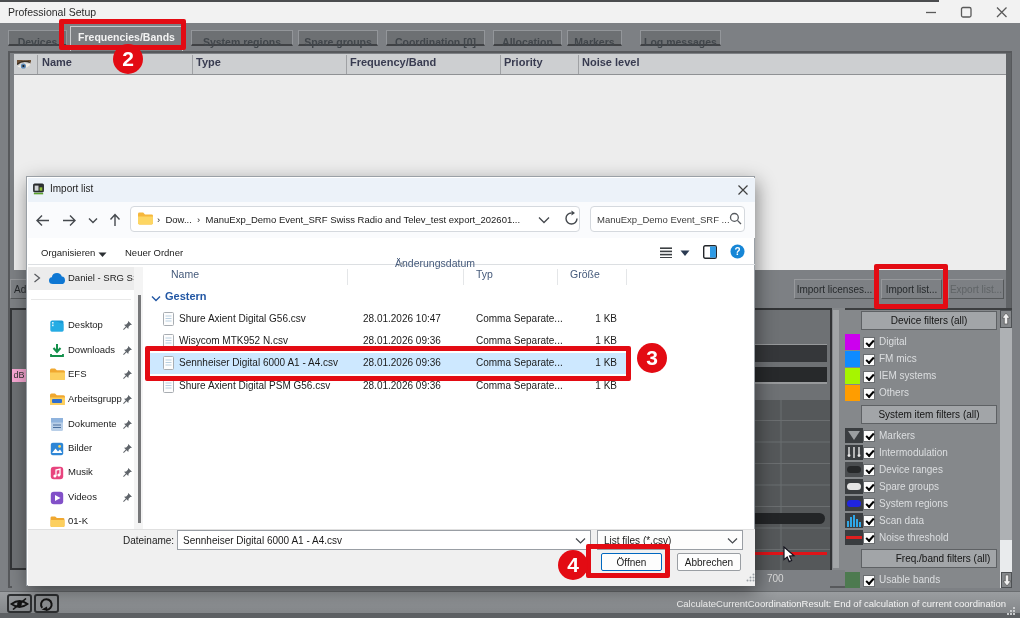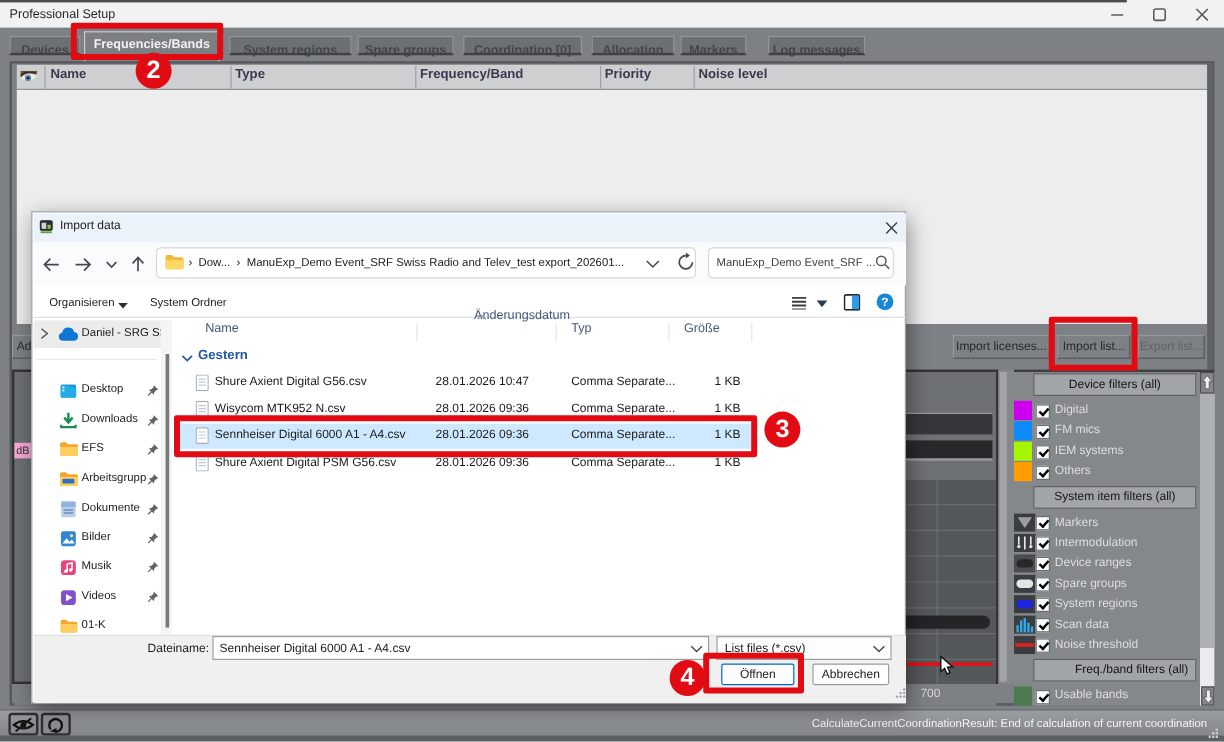--- a/index.html
+++ b/index.html
@@ -245,21 +245,21 @@
 
   <div class="abs dlg" id="dlg">
     <div class="abs" style="left:1px;top:1px;width:727px;height:24px;background:#ecf2f9;"></div>
 
     <svg class="abs" style="left:6px;top:6px;" width="11" height="12" viewBox="0 0 13 13">
       <rect x="0.5" y="0.5" width="12" height="9.5" rx="1.5" fill="#2e3134" stroke="#1e2124"></rect>
       <rect x="2" y="2.5" width="4.5" height="6" fill="#cfd3d6"></rect>
       <rect x="7.8" y="4.5" width="3.2" height="4" fill="#8fbf3a"></rect>
       <rect x="1" y="11" width="11" height="1.8" fill="#5aa32c"></rect>
     </svg>
-    <div class="abs" style="left:23px;top:6px;font-size:10px;color:#1c1c1c;">Import data</div>
+    <div class="abs" style="left:23px;top:6px;font-size:10px;color:#1c1c1c;">Import list</div>
     <svg class="abs" style="left:709px;top:6px;" width="14" height="14" viewBox="0 0 14 14">
       <path d="M2.5 2.5 L11.5 11.5 M11.5 2.5 L2.5 11.5" stroke="#404040" stroke-width="1.2"></path>
     </svg>
 
     <div class="abs" style="left:1px;top:25px;width:727px;height:36px;background:#fafbfd;"></div>
     <svg class="abs" style="left:8px;top:36px;" width="95" height="15" viewBox="0 0 95 15">
       <g stroke="#45494e" stroke-width="1.4" fill="none">
         <path d="M14 7.5 L2 7.5 M7 2.5 L2 7.5 L7 12.5"></path>
         <path d="M28 7.5 L40 7.5 M35 2.5 L40 7.5 L35 12.5"></path>
         <path d="M54 5.5 L58 9.5 L62 5.5"></path>
@@ -283,21 +283,21 @@
     <div class="abs" style="left:570px;top:37px;font-size:9.5px;color:#3e3e3e;white-space:nowrap;">ManuExp_Demo Event_SRF ...</div>
     <svg class="abs" style="left:702px;top:35px;" width="13" height="13" viewBox="0 0 13 13">
       <circle cx="5.4" cy="5.4" r="3.9" fill="none" stroke="#55595e" stroke-width="1.3"></circle>
       <line x1="8.4" y1="8.4" x2="12" y2="12" stroke="#55595e" stroke-width="1.3"></line>
     </svg>
 
     <div class="abs" style="left:14px;top:70px;font-size:9.5px;color:#1b1b1b;">Organisieren</div>
     <svg class="abs" style="left:71px;top:75px;" width="9" height="6">
         <path d="M0.5 0.5 L4.5 5 L8.5 0.5 Z" fill="#2b2f33"></path>
       </svg>
-    <div class="abs" style="left:98px;top:70px;font-size:9.5px;color:#1b1b1b;">System Ordner</div>
+    <div class="abs" style="left:98px;top:70px;font-size:9.5px;color:#1b1b1b;">Neuer Ordner</div>
     <svg class="abs" style="left:633px;top:70px;" width="12" height="11">
         <g stroke="#3c4043" stroke-width="1.6">
           <line x1="0" y1="1.2" x2="12" y2="1.2"></line>
           <line x1="0" y1="4.4" x2="12" y2="4.4"></line>
           <line x1="0" y1="7.6" x2="12" y2="7.6"></line>
           <line x1="0" y1="10.8" x2="12" y2="10.8"></line>
         </g>
       </svg>
     <svg class="abs" style="left:653px;top:73px;" width="10" height="7">
         <path d="M0.5 0.5 L5 6 L9.5 0.5 Z" fill="#2b3b52"></path>

